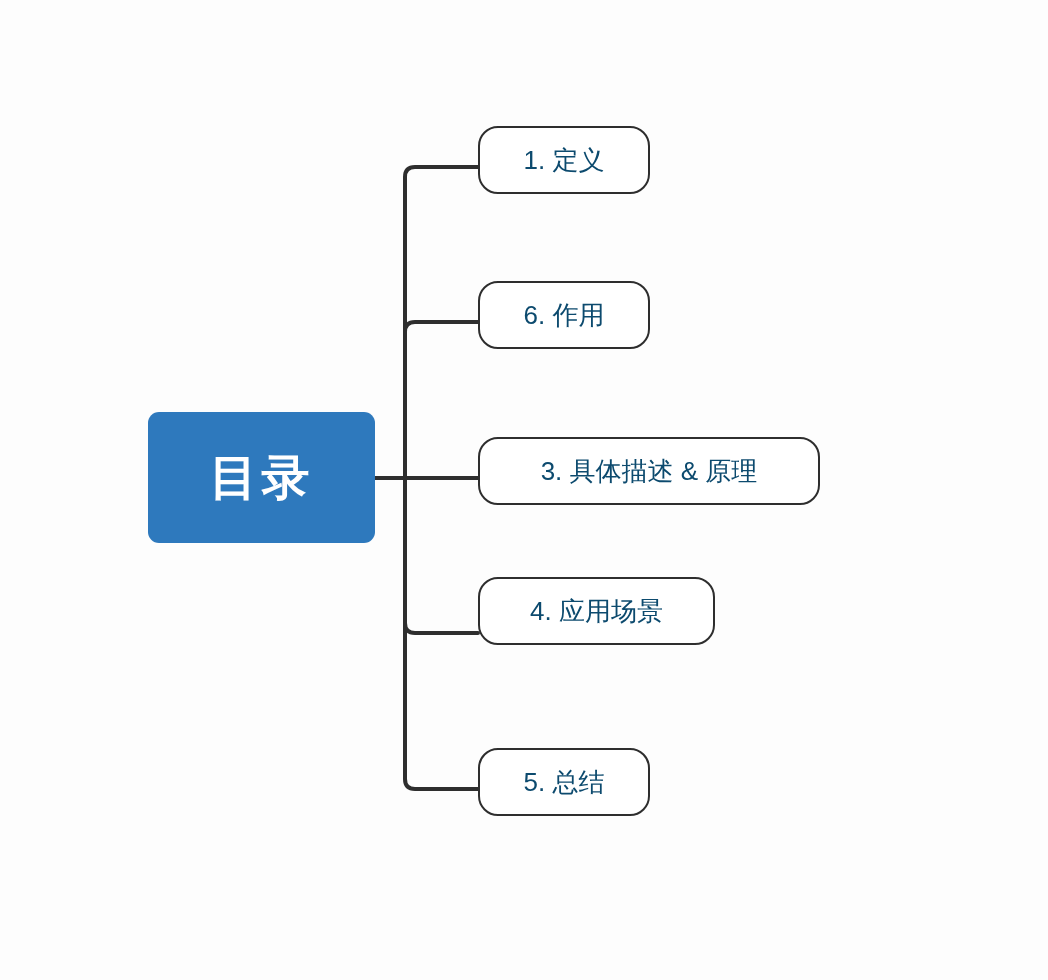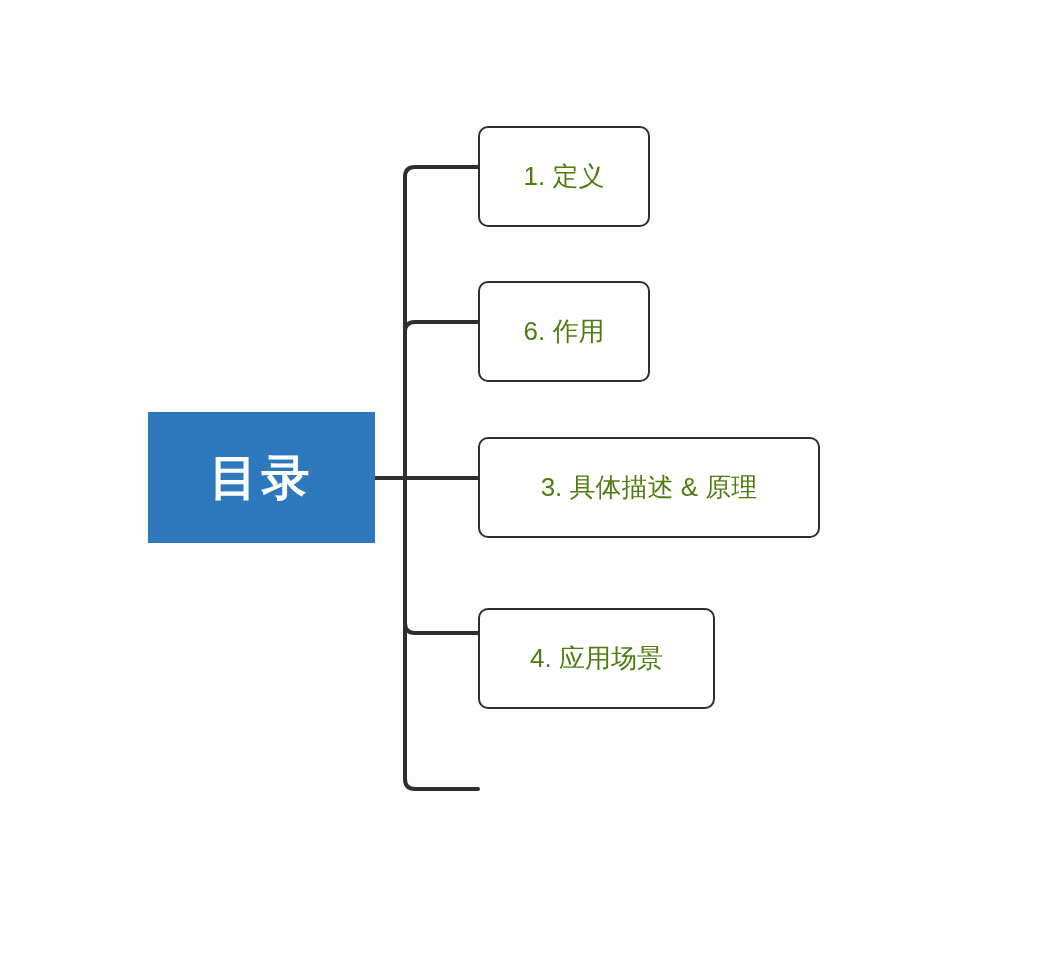--- a/index.html
+++ b/index.html
@@ -37,40 +37,40 @@
     justify-content: center;
     box-sizing: border-box;
     cursor: pointer;
   }
   .root-node {
     left: 148px;
     top: 412px;
     width: 227px;
     height: 131px;
     background: #2e79bd;
-    border-radius: 0;
+    border-radius: 11px;
     color: #ffffff;
     font-size: 48px;
     font-weight: 700;
     letter-spacing: 4px;
   }
   .child-node {
     background: #ffffff;
     border: 2.5px solid #2e2e2e;
-    border-radius: 10px;
-    color: #4d7c0f;
+    border-radius: 20px;
+    color: #0c4a6e;
     font-size: 26px;
     font-weight: 400;
-    height: 101px;
+    height: 68px;
     left: 478px;
   }
   .node-1 { top: 126px; width: 172px; }
   .node-2 { top: 281px; width: 172px; }
   .node-3 { top: 437px; width: 342px; justify-content: center; }
-  .node-4 { top: 608px; width: 237px; }
+  .node-4 { top: 577px; width: 237px; }
   .node-5 { top: 748px; width: 172px; }
 </style>
 </head>
 <body>
 
 <div class="canvas">
 
   <svg class="connectors" viewBox="0 0 1048 980" xmlns="http://www.w3.org/2000/svg">
     <path d="M 375 478 H 478" stroke="#2e2e2e"></path>
     <path d="M 405 478 V 177 Q 405 167 415 167 H 478" stroke="#2e2e2e"></path>
@@ -92,14 +92,17 @@
   </div>
 
   <div class="node child-node node-3">
     <span>3. 具体描述 &amp; 原理</span>
   </div>
 
   <div class="node child-node node-4">
     <span>4. 应用场景</span>
   </div>
 
+  <div class="node child-node node-5">
+    <span>5. 总结</span>
+  </div>
 
 </div>
 
 </body></html>

